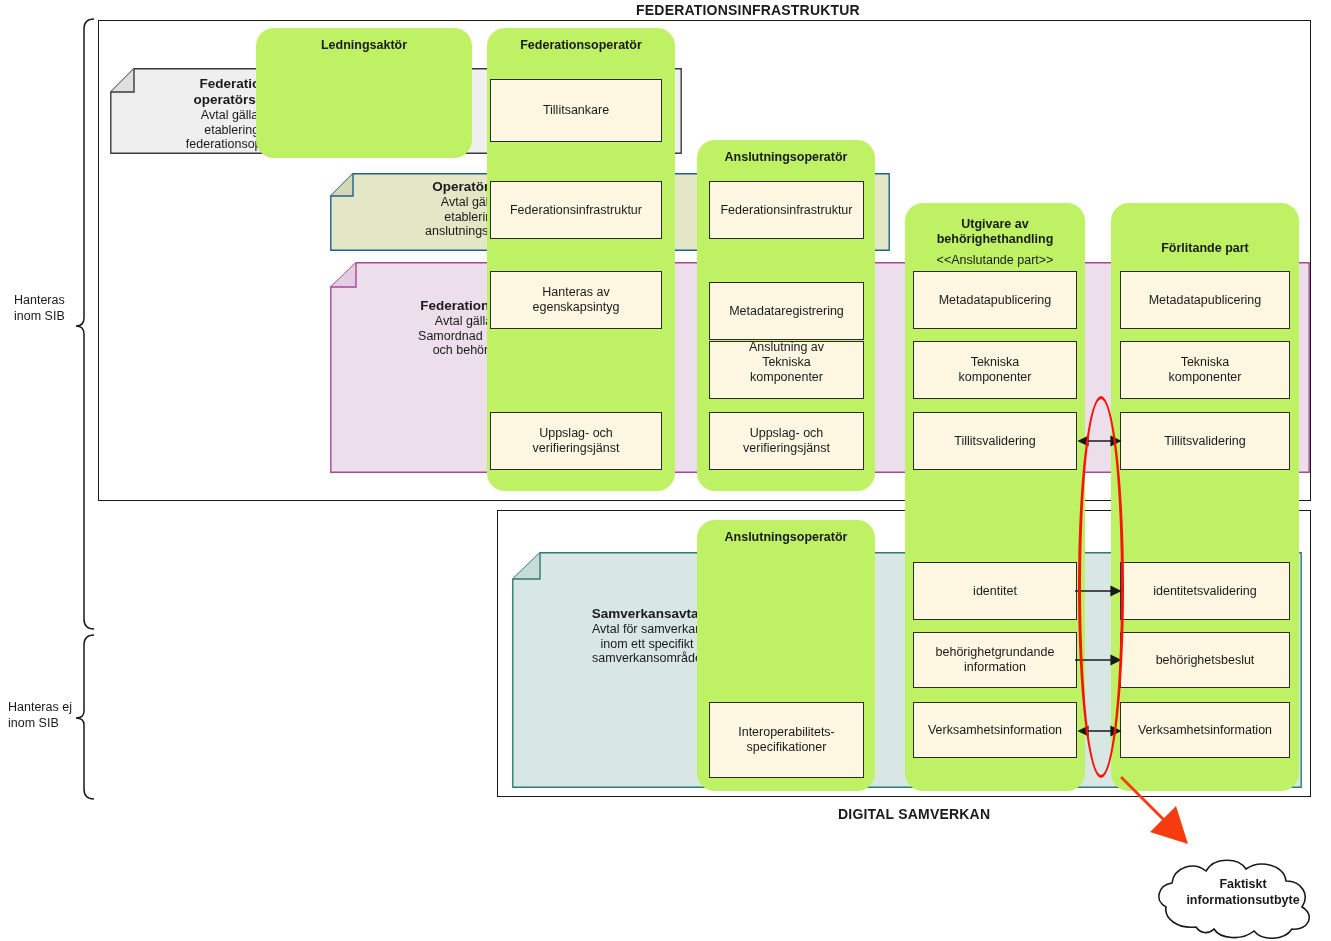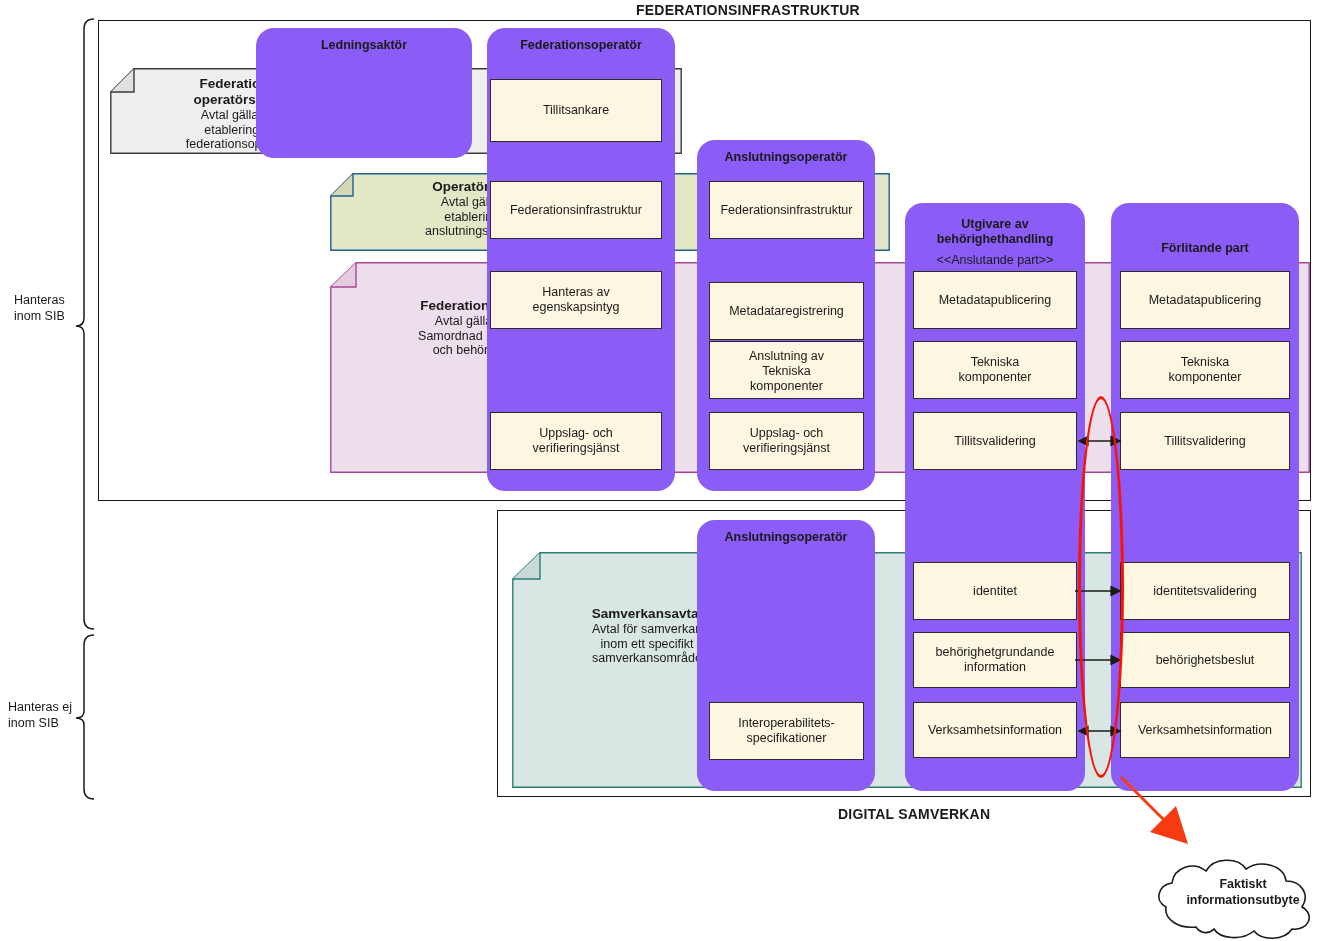--- a/index.html
+++ b/index.html
@@ -25,36 +25,36 @@
   .band .bandtext{position:absolute;text-align:center;line-height:1.18;}
   .band .bt-title{font-weight:bold;font-size:13.5px;}
   .band .bt-sub{font-size:12.5px;}
 
   #band-fo{left:110px;top:68px;width:572px;height:86px;}
   #band-op{left:330px;top:173px;width:560px;height:78px;}
   #band-fed{left:330px;top:262px;width:980px;height:211px;}
   #band-sam{left:512px;top:552px;width:790px;height:236px;}
 
   
-  .col{position:absolute;background:#8b5cf6;border-radius:18px;box-sizing:border-box;padding-left:38px;}
+  .col{position:absolute;background:#bef264;border-radius:18px;box-sizing:border-box;padding-left:38px;}
   .col .colhdr{position:absolute;left:0;top:0;width:100%;text-align:center;
                font-weight:bold;font-size:12.5px;line-height:1.22;}
   .col .colhdr .stereo{font-weight:normal;display:block;margin-top:5px;}
 
   #col-ledning{left:256px;top:28px;width:216px;height:130px;}
   #col-fedop{left:487px;top:28px;width:188px;height:463px;}
   #col-anslop{left:697px;top:140px;width:178px;height:351px;}
   #col-utg{left:905px;top:203px;width:180px;height:588px;}
   #col-forl{left:1111px;top:203px;width:188px;height:588px;}
   #col-samv{left:697px;top:520px;width:178px;height:271px;}
 
   
   .svc{position:absolute;background:#fdf6e0;border:1.3px solid #2b2b2b;
        display:flex;align-items:center;justify-content:center;text-align:center;
-       font-size:12.5px;line-height:1.2;box-sizing:border-box;padding:4px 4px;}
+       font-size:12.5px;line-height:1.2;box-sizing:border-box;padding:13px 4px;}
 
   
   .conn{position:absolute;}
   .redellipse{position:absolute;left:1078px;top:396px;width:46px;height:382px;
               border:3px solid #fc1202;border-radius:50%;box-sizing:border-box;}
   .redarrow{position:absolute;left:1110px;top:760px;width:110px;height:110px;}
   .cloud{position:absolute;left:1152px;top:855px;width:180px;height:86px;}
   .cloudtext{position:absolute;left:1163px;top:877px;width:160px;text-align:center;
              font-size:12.5px;font-weight:bold;line-height:1.25;}
 
@@ -230,21 +230,21 @@
     <div>
       <div>Tekniska</div>
       <div>komponenter</div>
     </div>
   </div>
   <div class="svc" style="left:1120px;top:412px;width:170px;height:58px;">Tillitsvalidering</div>
   <div class="svc" style="left:1120px;top:562px;width:170px;height:58px;">identitetsvalidering</div>
   <div class="svc" style="left:1120px;top:632px;width:170px;height:56px;">behörighetsbeslut</div>
   <div class="svc" style="left:1120px;top:702px;width:170px;height:56px;">Verksamhetsinformation</div>
 
-  <div class="svc" style="left:709px;top:702px;width:155px;height:58px;">
+  <div class="svc" style="left:709px;top:702px;width:155px;height:76px;">
     <div>
       <div>Interoperabilitets-</div>
       <div>specifikationer</div>
     </div>
   </div>
 
   <svg class="conn" style="left:1070px;top:425px;width:60px;height:32px;">
     <defs>
       <marker id="ah" markerWidth="7" markerHeight="7" refX="6" refY="3.5" orient="auto">
         <path d="M0 0 L7 3.5 L0 7 z" fill="#1a1a1a"></path>

